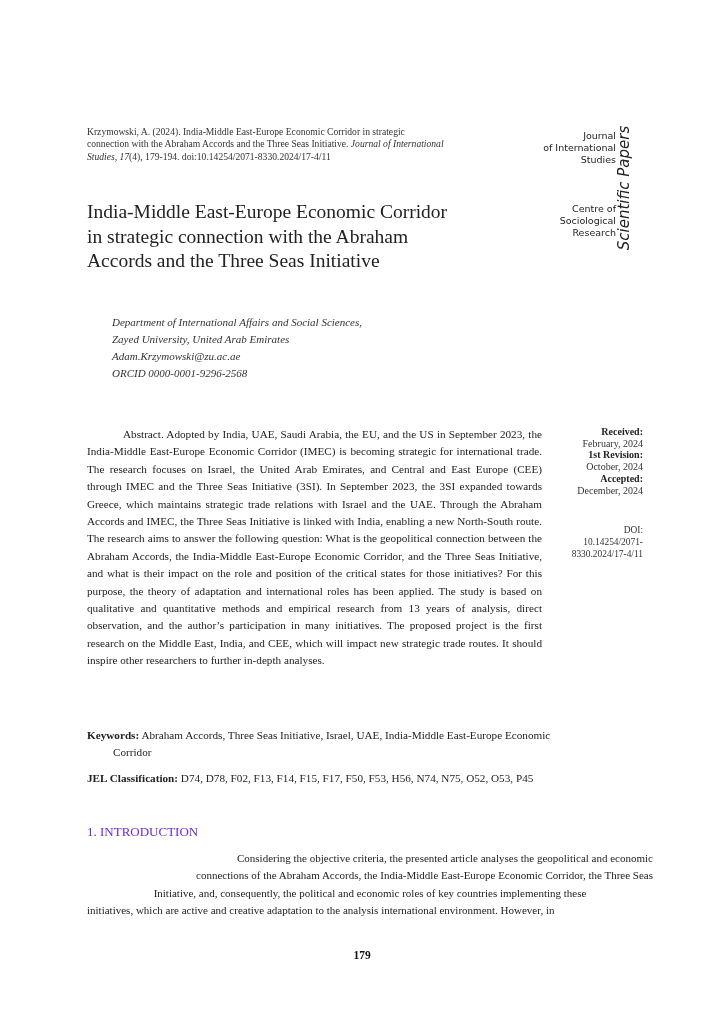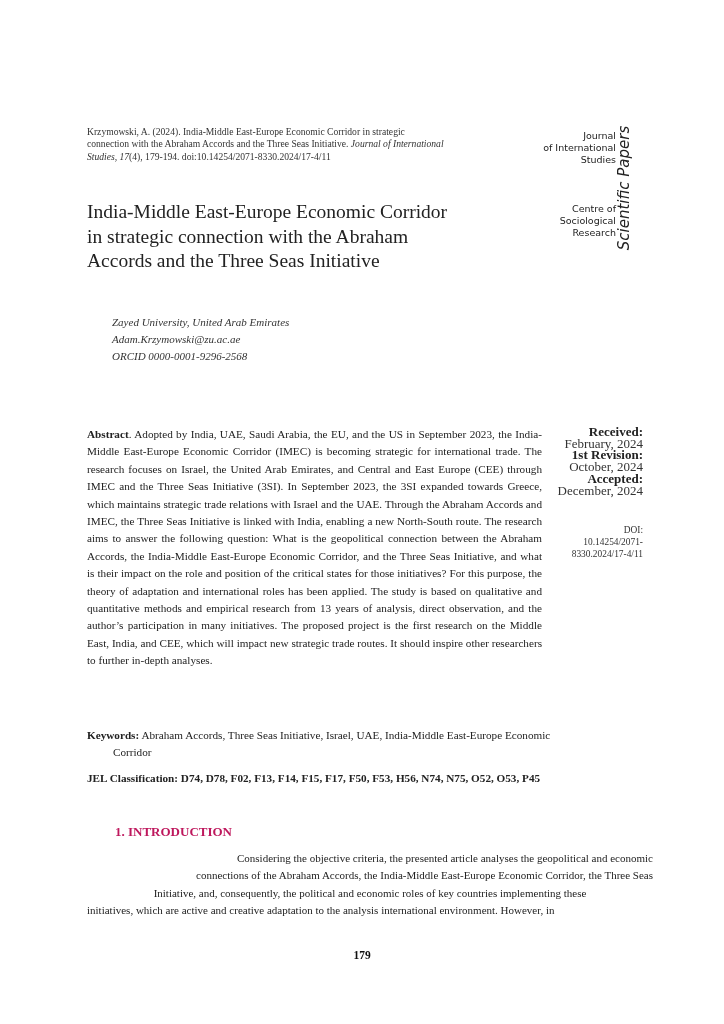--- a/index.html
+++ b/index.html
@@ -8,28 +8,28 @@
   .citation { left: 87px; top: 126px; width: 360px; font-size: 9.6px; line-height: 12.4px; color: #333; }
   .citation i { font-style: italic; }
   .journal-block { left: 520px; top: 130px; width: 96px; text-align: right; font-family: "DejaVu Sans", "Liberation Sans", sans-serif; font-size: 9.5px; line-height: 12px; color: #222; }
   .centre-block { left: 520px; top: 203px; width: 96px; text-align: right; font-family: "DejaVu Sans", "Liberation Sans", sans-serif; font-size: 9.5px; line-height: 12px; color: #222; }
   .sci-papers { left: 560px; top: 178px; width: 130px; height: 20px; transform: rotate(-90deg); transform-origin: center center; font-family: "DejaVu Sans", "Liberation Sans", sans-serif; font-style: italic; font-size: 15px; color: #222; text-align: center; white-space: nowrap; }
   .title { left: 87px; top: 200px; width: 380px; font-size: 19.5px; line-height: 24.5px; color: #222; }
   .author-block { left: 112px; top: 314px; width: 340px; font-size: 11px; line-height: 17px; }
   .author-name { font-weight: bold; }
   .author-aff { font-style: italic; color: #333; }
   .abstract { left: 87px; top: 426px; width: 455px; font-size: 11.2px; line-height: 17.4px; text-align: justify; color: #222; }
-  .abstract b { font-weight: bold; }
-  .dates { left: 555px; top: 426px; width: 88px; text-align: right; font-size: 13px; line-height: 11.7px; color: #333; }
+  .abstract b { font-weight: normal; margin-left: 36px; }
+  .dates { left: 555px; top: 426px; width: 88px; text-align: right; font-size: 10px; line-height: 11.7px; color: #333; }
   .dates b { font-weight: bold; color: #222; }
   .doi-block { left: 548px; top: 524px; width: 95px; text-align: right; font-size: 9.4px; line-height: 12px; color: #333; }
   .keywords { left: 87px; top: 727px; width: 460px; font-size: 11.2px; line-height: 17.4px; padding-left: 26px; text-indent: -26px; color: #222; }
   .keywords b { font-weight: bold; }
-  .jel { left: 87px; top: 770px; width: 460px; font-size: 11.2px; line-height: 17.4px; padding-left: 26px; text-indent: -26px; color: #222; font-weight: bold; }
-  .intro-heading { left: 87px; top: 824px; font-size: 13px; font-weight: bold; color: #be185d; margin-left: 28px; }
+  .jel { left: 87px; top: 770px; width: 460px; font-size: 11.2px; line-height: 17.4px; padding-left: 26px; text-indent: -26px; color: #222; }
+  .intro-heading { left: 87px; top: 824px; font-size: 13px; font-weight: normal; color: #6d28d9; }
   .intro-body { left: 87px; top: 850px; width: 566px; font-size: 11px; line-height: 17.4px; color: #222; }
   .intro-line { display: block; white-space: nowrap; }
   .l1 { text-align: right; }
   .l2 { text-align: right; }
   .l3 { text-align: center; }
   .l4 { text-align: left; }
   .page-number { left: 340px; top: 949px; width: 44px; text-align: center; font-size: 11.5px; font-weight: bold; color: #111; }
 </style>
 </head>
 <body>
@@ -48,20 +48,21 @@
   <div>Centre of</div>
   <div>Sociological</div>
   <div>Research</div>
 </div>
 
 <div class="abs sci-papers">Scientific Papers</div>
 
 <div class="abs title">India-Middle East-Europe Economic Corridor in strategic connection with the Abraham Accords and the Three Seas Initiative</div>
 
 <div class="abs author-block">
+  <div class="author-aff">Department of International Affairs and Social Sciences,</div>
   <div class="author-aff">Zayed University, United Arab Emirates</div>
   <div class="author-aff">Adam.Krzymowski@zu.ac.ae</div>
   <div class="author-aff">ORCID 0000-0001-9296-2568</div>
 </div>
 
 <div class="abs abstract">
   <b>Abstract</b><span>. Adopted by India, UAE, Saudi Arabia, the EU, and the US in September 2023, the India-Middle East-Europe Economic Corridor (IMEC) is becoming strategic for international trade. The research focuses on Israel, the United Arab Emirates, and Central and East Europe (CEE) through IMEC and the Three Seas Initiative (3SI). In September 2023, the 3SI expanded towards Greece, which maintains strategic trade relations with Israel and the UAE. Through the Abraham Accords and IMEC, the Three Seas Initiative is linked with India, enabling a new North-South route. The research aims to answer the following question: What is the geopolitical connection between the Abraham Accords, the India-Middle East-Europe Economic Corridor, and the Three Seas Initiative, and what is their impact on the role and position of the critical states for those initiatives? For this purpose, the theory of adaptation and international roles has been applied. The study is based on qualitative and quantitative methods and empirical research from 13 years of analysis, direct observation, and the author’s participation in many initiatives. The proposed project is the first research on the Middle East, India, and CEE, which will impact new strategic trade routes. It should inspire other researchers to further in-depth analyses.</span>
 </div>
 
 <div class="abs dates">

